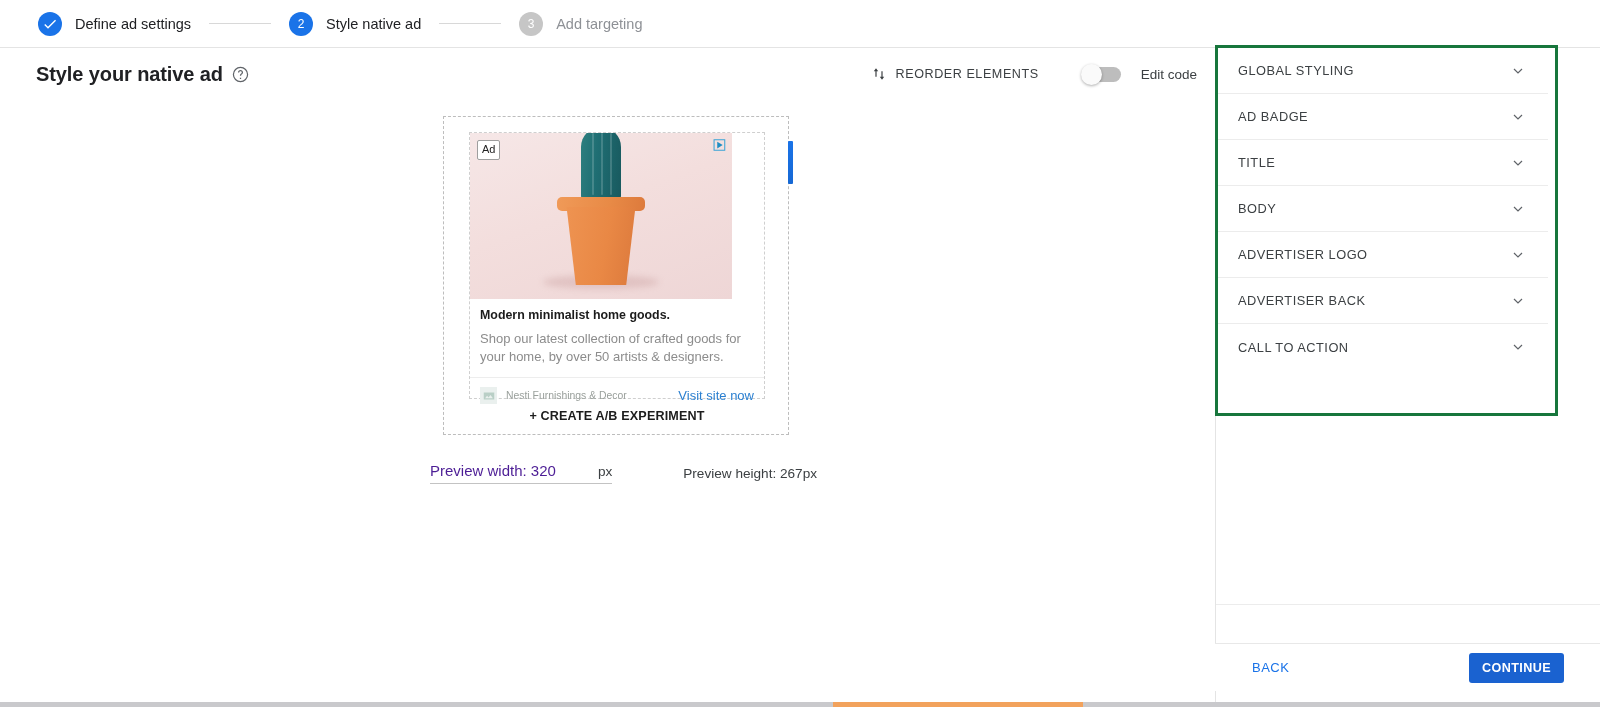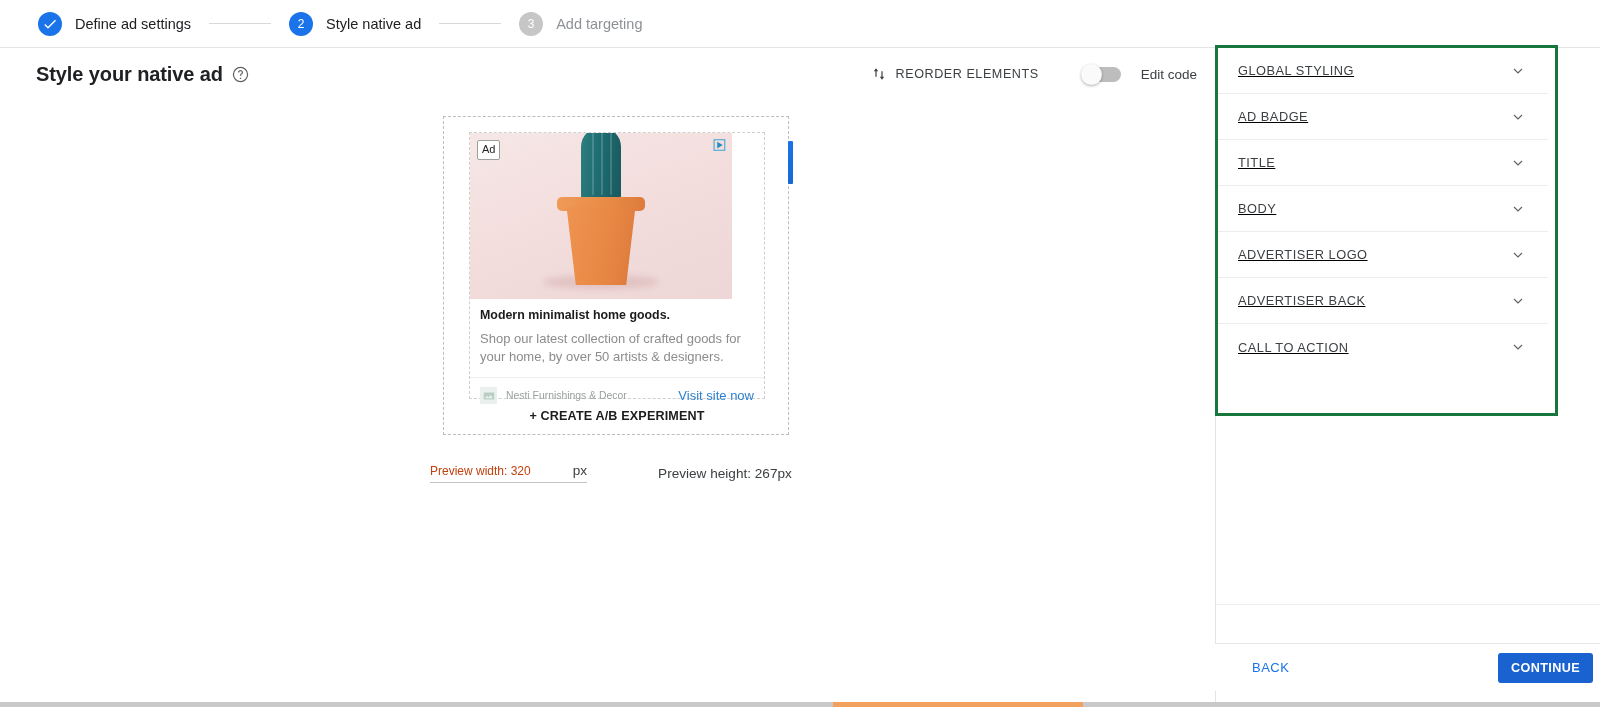--- a/index.html
+++ b/index.html
@@ -231,40 +231,39 @@
     left: 430px; top: 458px;
     width: 420px; height: 30px;
     display: flex; align-items: center;
   }
   .size-field {
     display: flex; align-items: flex-end;
     gap: 0px;
     border-bottom: 1px solid #c3c3c3;
     padding-bottom: 4px;
   }
-  .size-label { font-size: 12px; color: #c2410c; white-space: nowrap; }
+  .size-label { font-size: 15px; color: #4c1d95; white-space: nowrap; }
   .size-unit { font-size: 13.6px; color: #3c4043; margin-left: 42px; }
   .size-height {
     margin-left: 71px;
     font-size: 13.6px; color: #3c4043; white-space: nowrap;
   }
 
   
   .right-panel {
     position: absolute;
     left: 1215px; top: 48px;
     width: 385px; height: 659px;
     background: #ffffff;
     border-left: 1px solid #e4e4e4;
   }
   .accordion {
     position: absolute; left: 0; top: 0;
     width: 332px;
     background: #ffffff;
-    text-decoration: underline;
   }
   .acc-row {
     height: 46px;
     display: flex; align-items: center;
     padding: 0 22px 0 22px;
     border-bottom: 1px solid #ececec;
     cursor: pointer;
   }
   .acc-row:last-child { border-bottom: none; }
   .acc-label {
@@ -302,21 +301,21 @@
   }
   .back-btn {
     margin-left: 31px;
     font-size: 13px; font-weight: 500;
     color: #1a73e8; letter-spacing: 0.5px;
     cursor: pointer;
     background: none; border: none;
     font-family: inherit;
   }
   .continue-btn {
-    margin-left: auto; margin-right: 7px;
+    margin-left: auto; margin-right: 36px;
     background: #1a62d0;
     color: #ffffff;
     font-size: 12.6px; font-weight: 700;
     letter-spacing: 0.4px;
     padding: 8px 13px;
     border: none; border-radius: 3px;
     cursor: pointer;
     font-family: inherit;
   }
 

